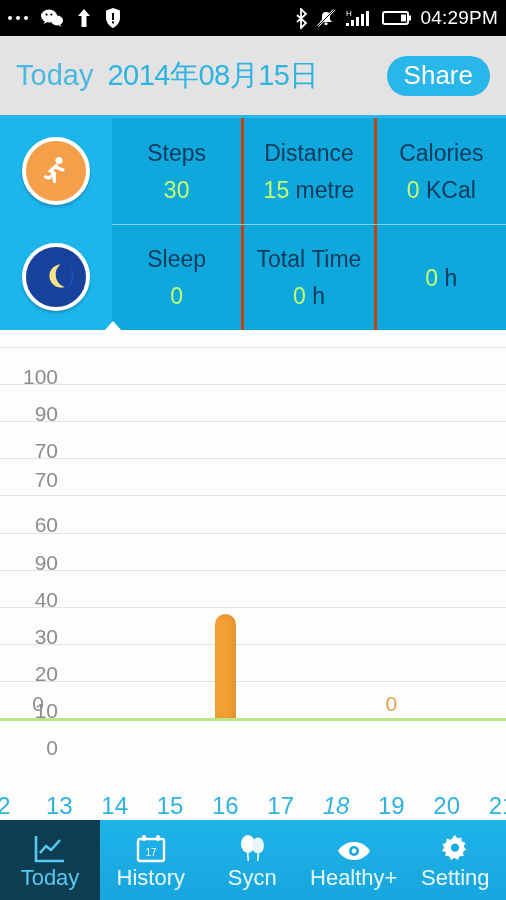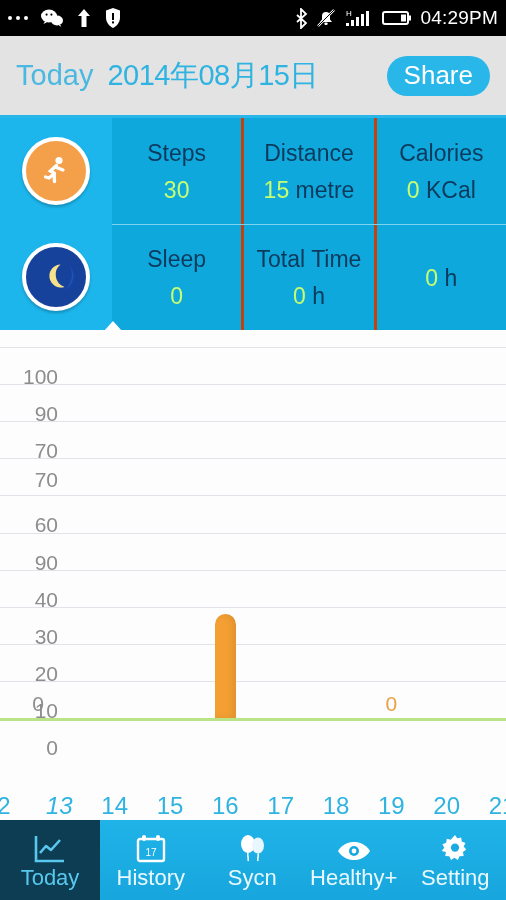--- a/index.html
+++ b/index.html
@@ -247,26 +247,26 @@
         <div class="y-tick" style="top: 54.1px;">90</div>
         <div class="grid-line" style="top: 17px;"></div>
         <div class="y-tick" style="top: 17px;">100</div>
         <div class="axis-line" style="top: 388px;"></div>
         <div class="bar" style="left: 215.333px; width: 21px; top: 284.12px; height: 103.88px;"></div>
         <div class="bar-label" style="left: 38px; top: 362px; color: rgb(141, 141, 141);">0</div>
         <div class="bar-label" style="left: 391.333px; top: 362px;">0</div>
       </div>
     <div class="x-axis-row" id="x-axis-row">
         <div class="x-tick" style="left: 4px;">2</div>
-        <div class="x-tick" style="left: 59.3333px; font-style: italic;">13</div>
+        <div class="x-tick" style="left: 59.3333px;">13</div>
         <div class="x-tick" style="left: 114.667px;">14</div>
         <div class="x-tick" style="left: 170px;">15</div>
         <div class="x-tick" style="left: 225.333px;">16</div>
         <div class="x-tick" style="left: 280.667px;">17</div>
-        <div class="x-tick" style="left: 336px;">18</div>
+        <div class="x-tick" style="left: 336px; font-style: italic;">18</div>
         <div class="x-tick" style="left: 391.333px;">19</div>
         <div class="x-tick" style="left: 446.667px;">20</div>
         <div class="x-tick" style="left: 502px;">21</div>
       </div>
   </div>
 
   <div class="navbar">
     <div class="nav-item active">
       <span class="nav-ico">
         <svg width="34" height="30" viewBox="0 0 34 30">

